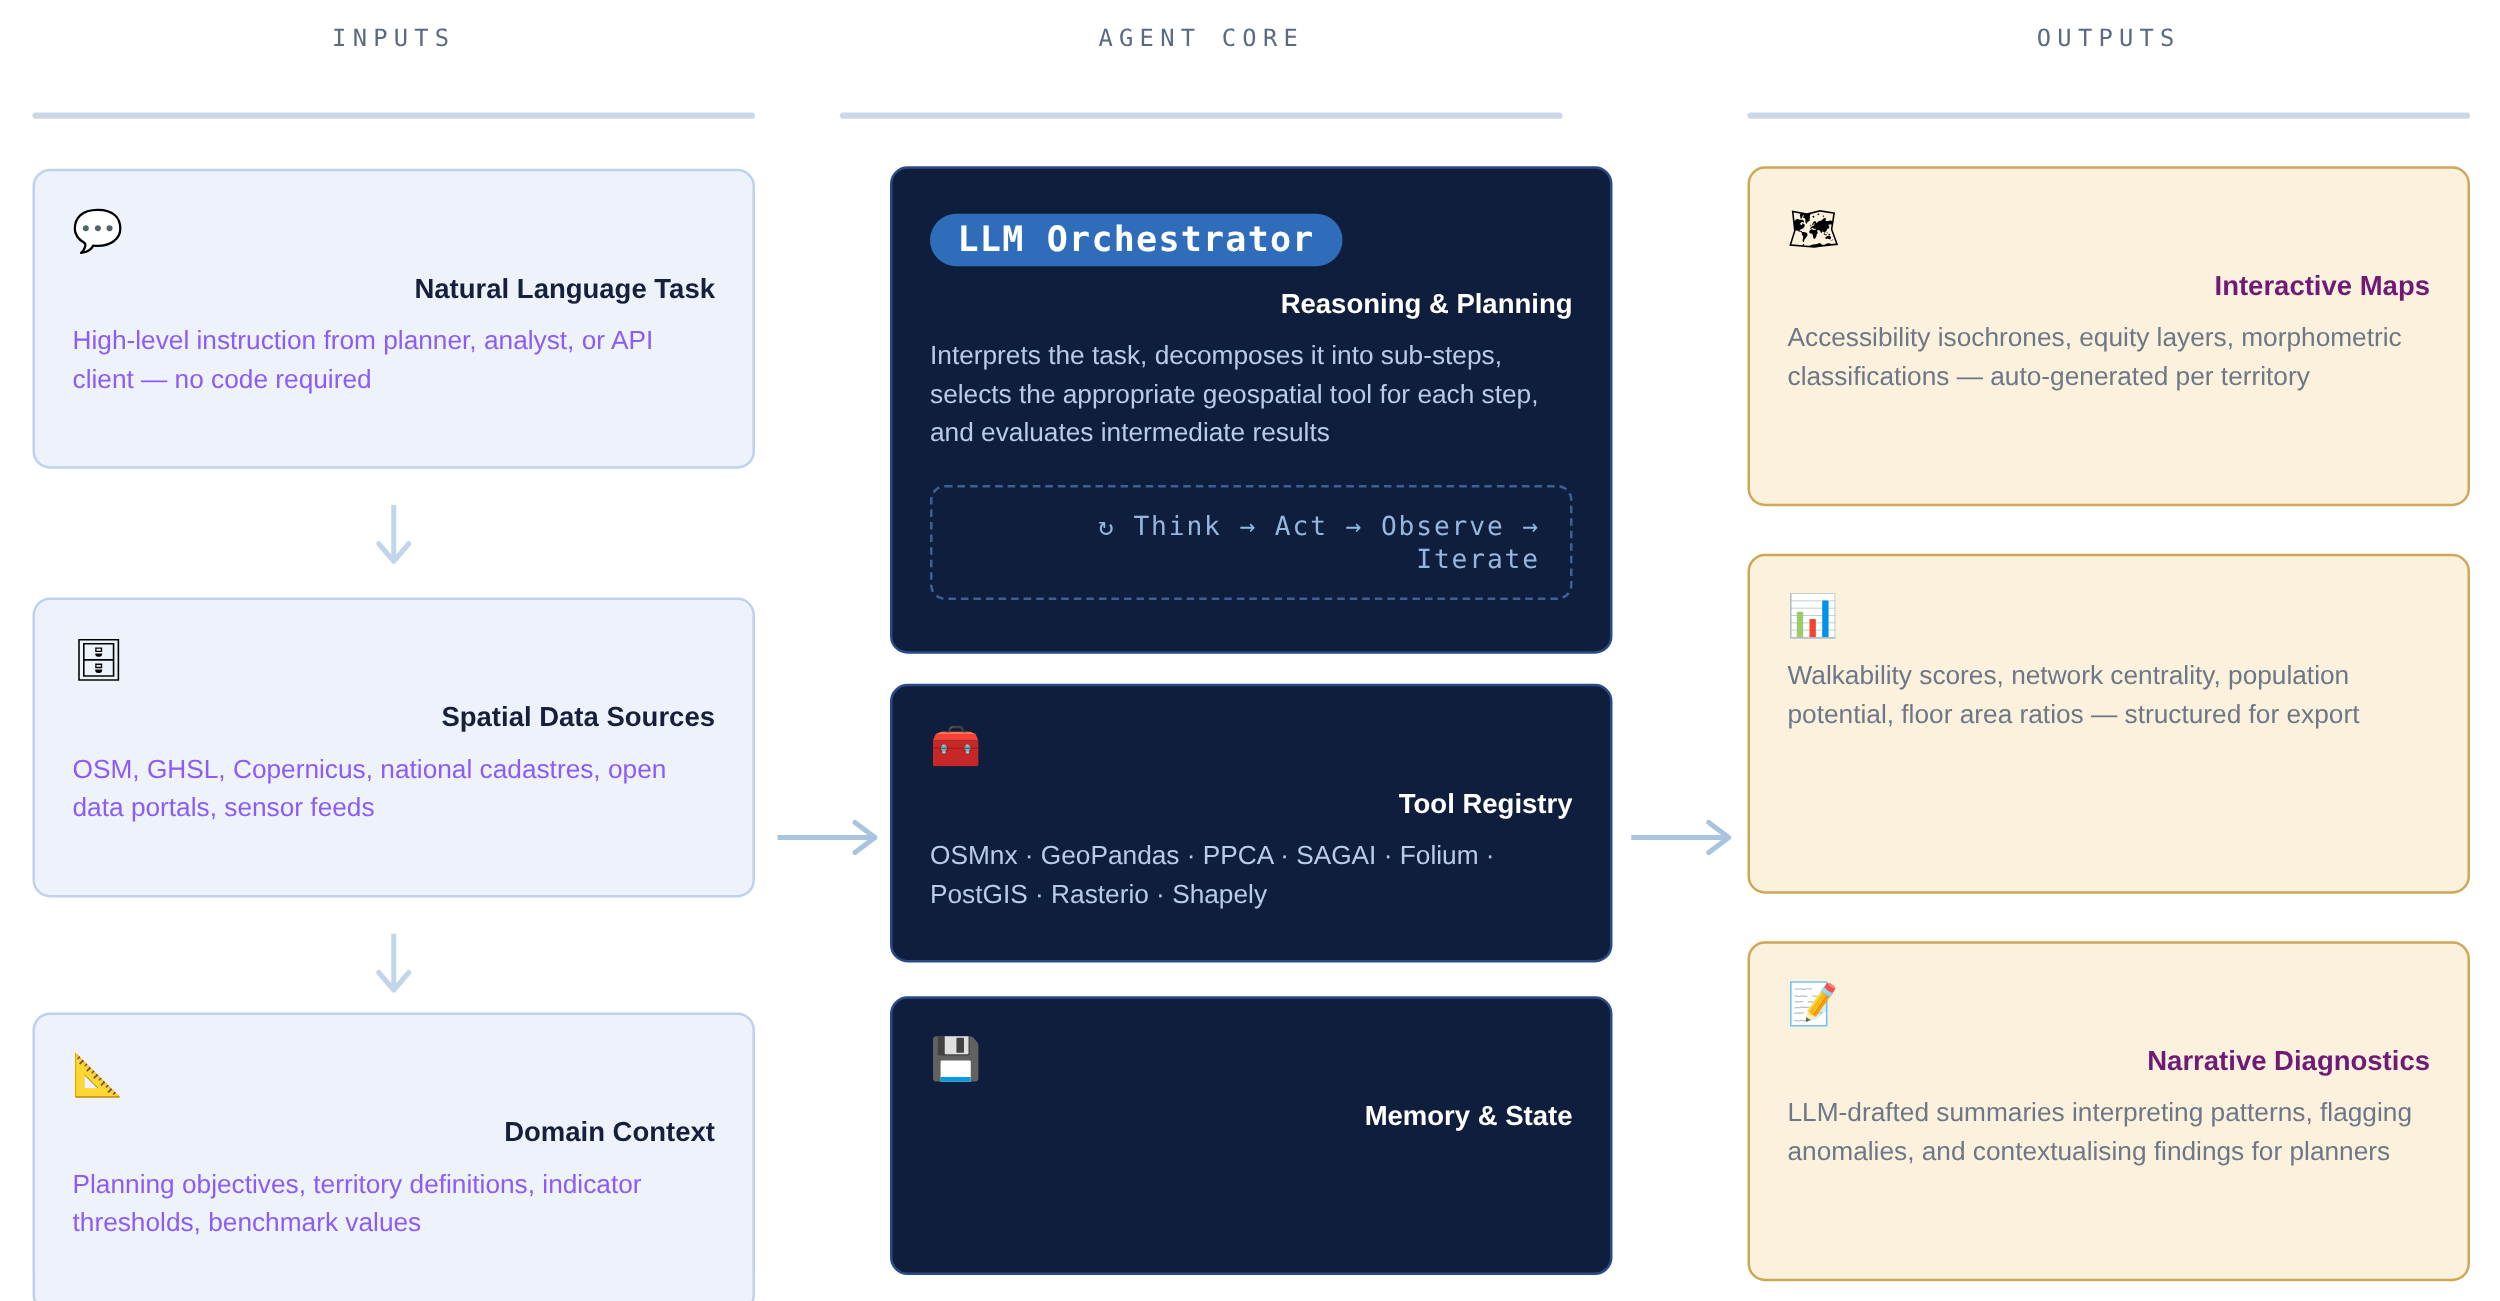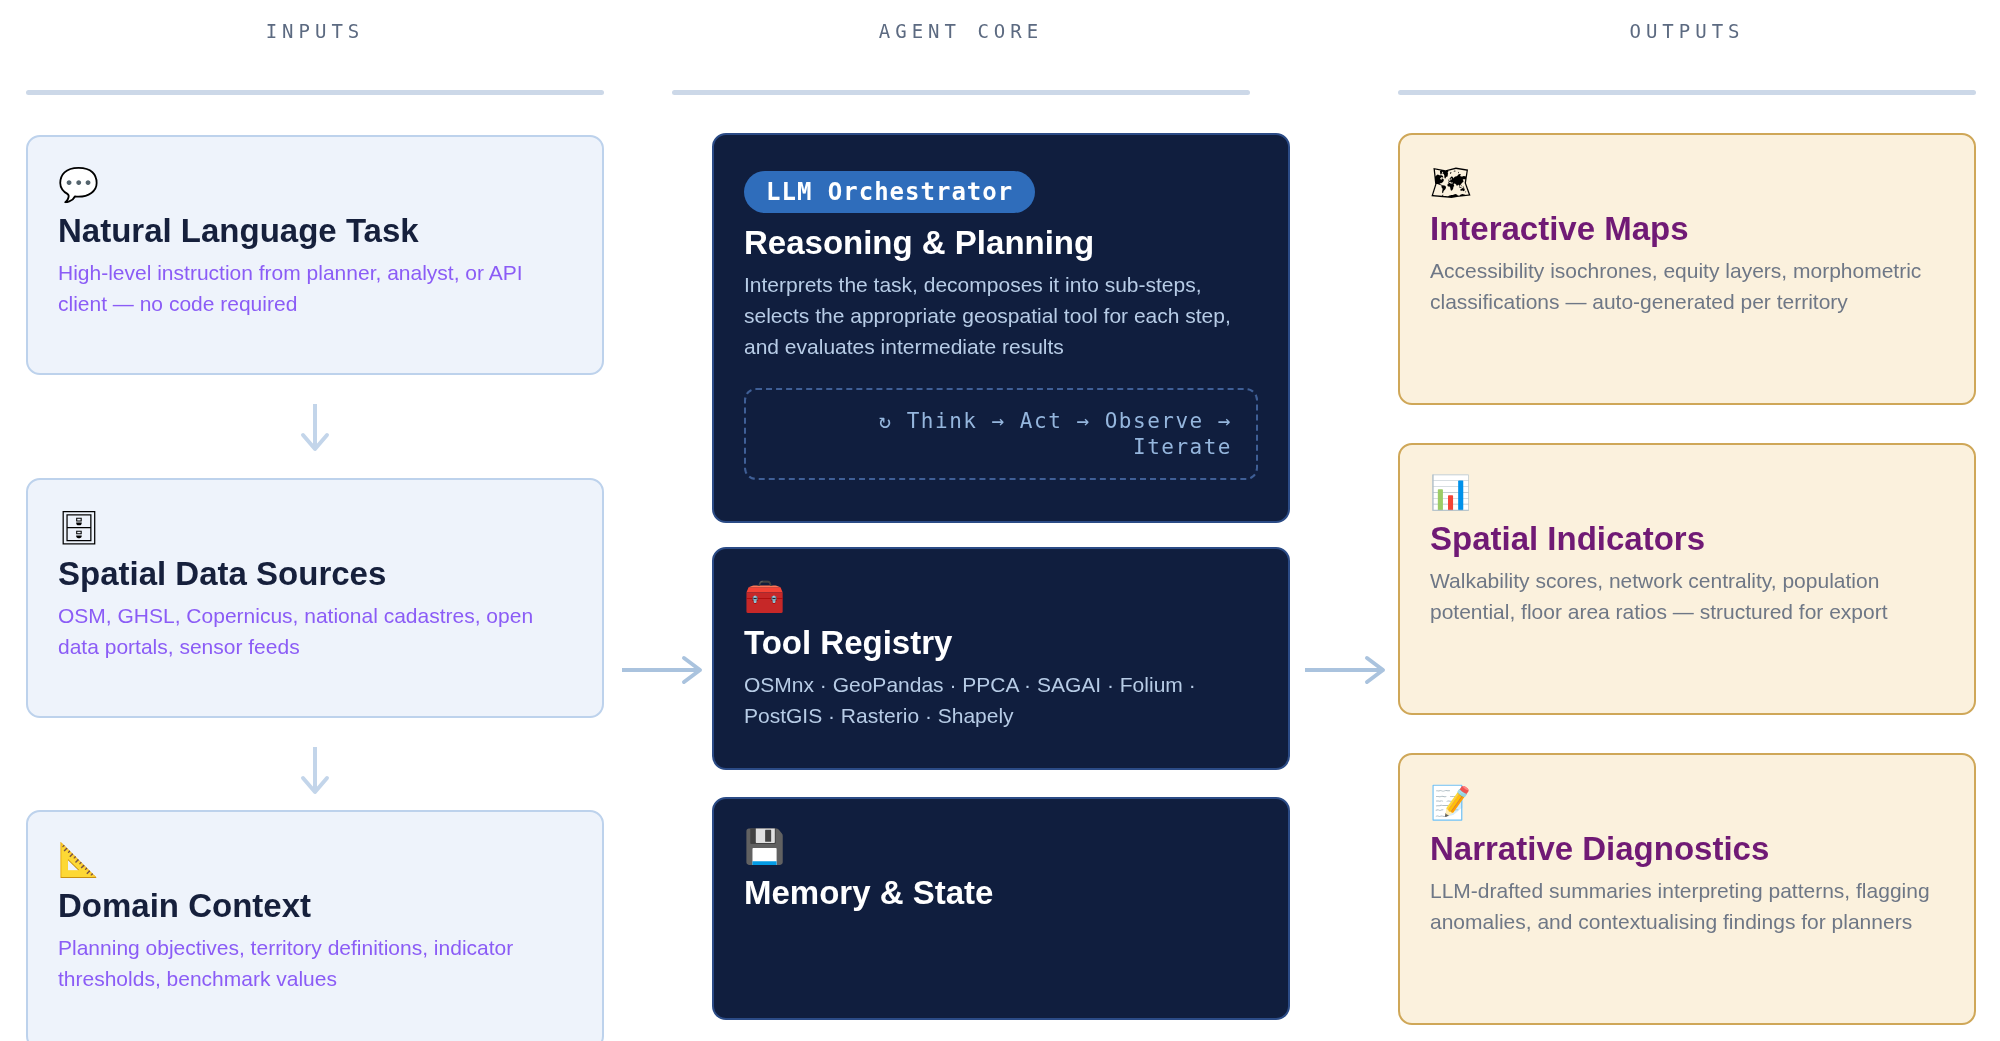--- a/index.html
+++ b/index.html
@@ -53,25 +53,26 @@
     border-radius: 14px;
     padding: 28px 30px 30px 30px;
   }
   .card .icon {
     font-size: 33px;
     line-height: 40px;
     display: block;
     height: 42px;
   }
   .card .title {
-    font-size: 33px;
+    font-size: 22px;
     font-weight: bold;
     line-height: 32px;
     margin-top: 8px;
     display: block;
+    text-align: right;
   }
   .card .desc {
     font-size: 21px;
     line-height: 31px;
     margin-top: 10px;
     display: block;
   }
 
   
   .card-input {
@@ -87,21 +88,21 @@
     border: 2px solid #2b4b86;
   }
   .card-core .title { color: #ffffff; }
   .card-core .desc  { color: #b7cce6; }
 
   .badge {
     display: inline-block;
     background: #2f6dbb;
     color: #ffffff;
     font-family: "DejaVu Sans Mono", monospace;
-    font-size: 24px;
+    font-size: 28px;
     font-weight: bold;
     letter-spacing: 1px;
     padding: 10px 22px;
     border-radius: 22px;
     line-height: 22px;
   }
   .loop-box {
     margin-top: 26px;
     border: 2px dashed #3f5f96;
     border-radius: 12px;
@@ -216,21 +217,20 @@
   </svg>
 
   <div class="card card-output" style="left:1398px; top:133px; width:578px; height:272px;">
     <span class="icon">🗺</span>
     <span class="title">Interactive Maps</span>
     <span class="desc">Accessibility isochrones, equity layers, morphometric classifications — auto-generated per territory</span>
   </div>
 
   <div class="card card-output" style="left:1398px; top:443px; width:578px; height:272px;">
     <span class="icon">📊</span>
-    <span class="title">Spatial Indicators</span>
     <span class="desc">Walkability scores, network centrality, population potential, floor area ratios — structured for export</span>
   </div>
 
   <div class="card card-output" style="left:1398px; top:753px; width:578px; height:272px;">
     <span class="icon">📝</span>
     <span class="title">Narrative Diagnostics</span>
     <span class="desc">LLM-drafted summaries interpreting patterns, flagging anomalies, and contextualising findings for planners</span>
   </div>
 
 </div>

